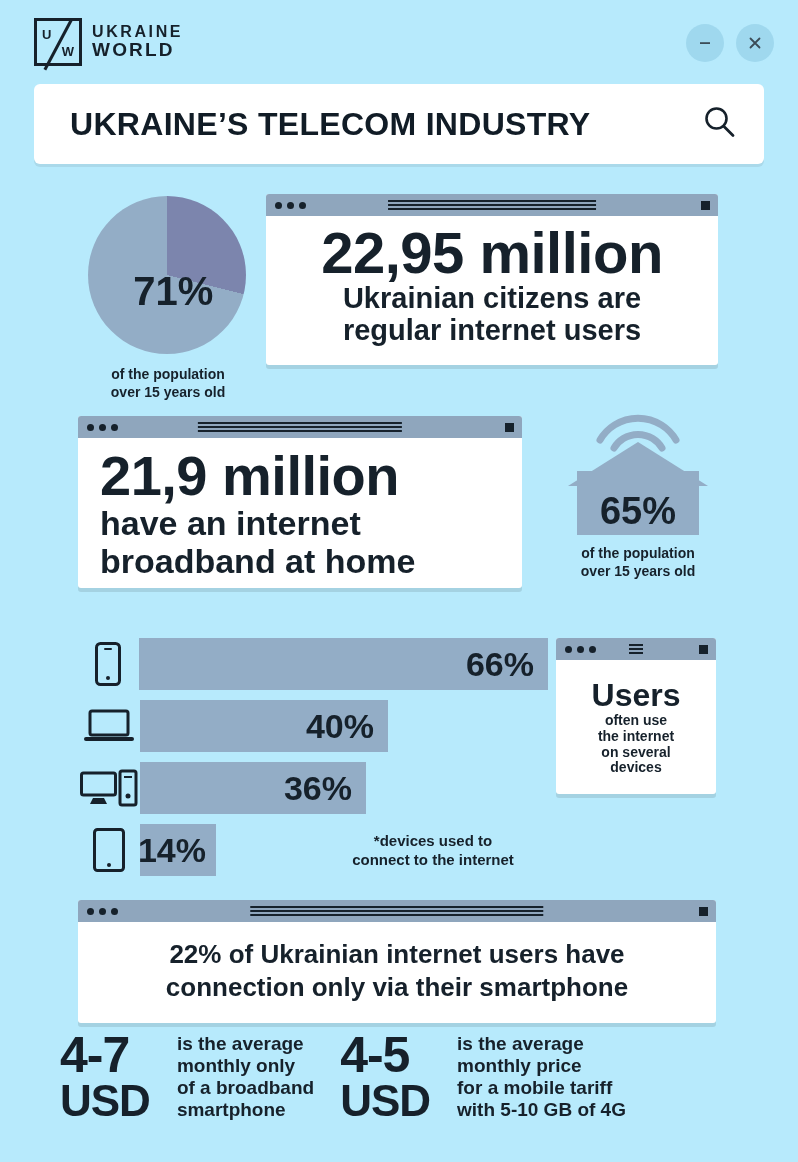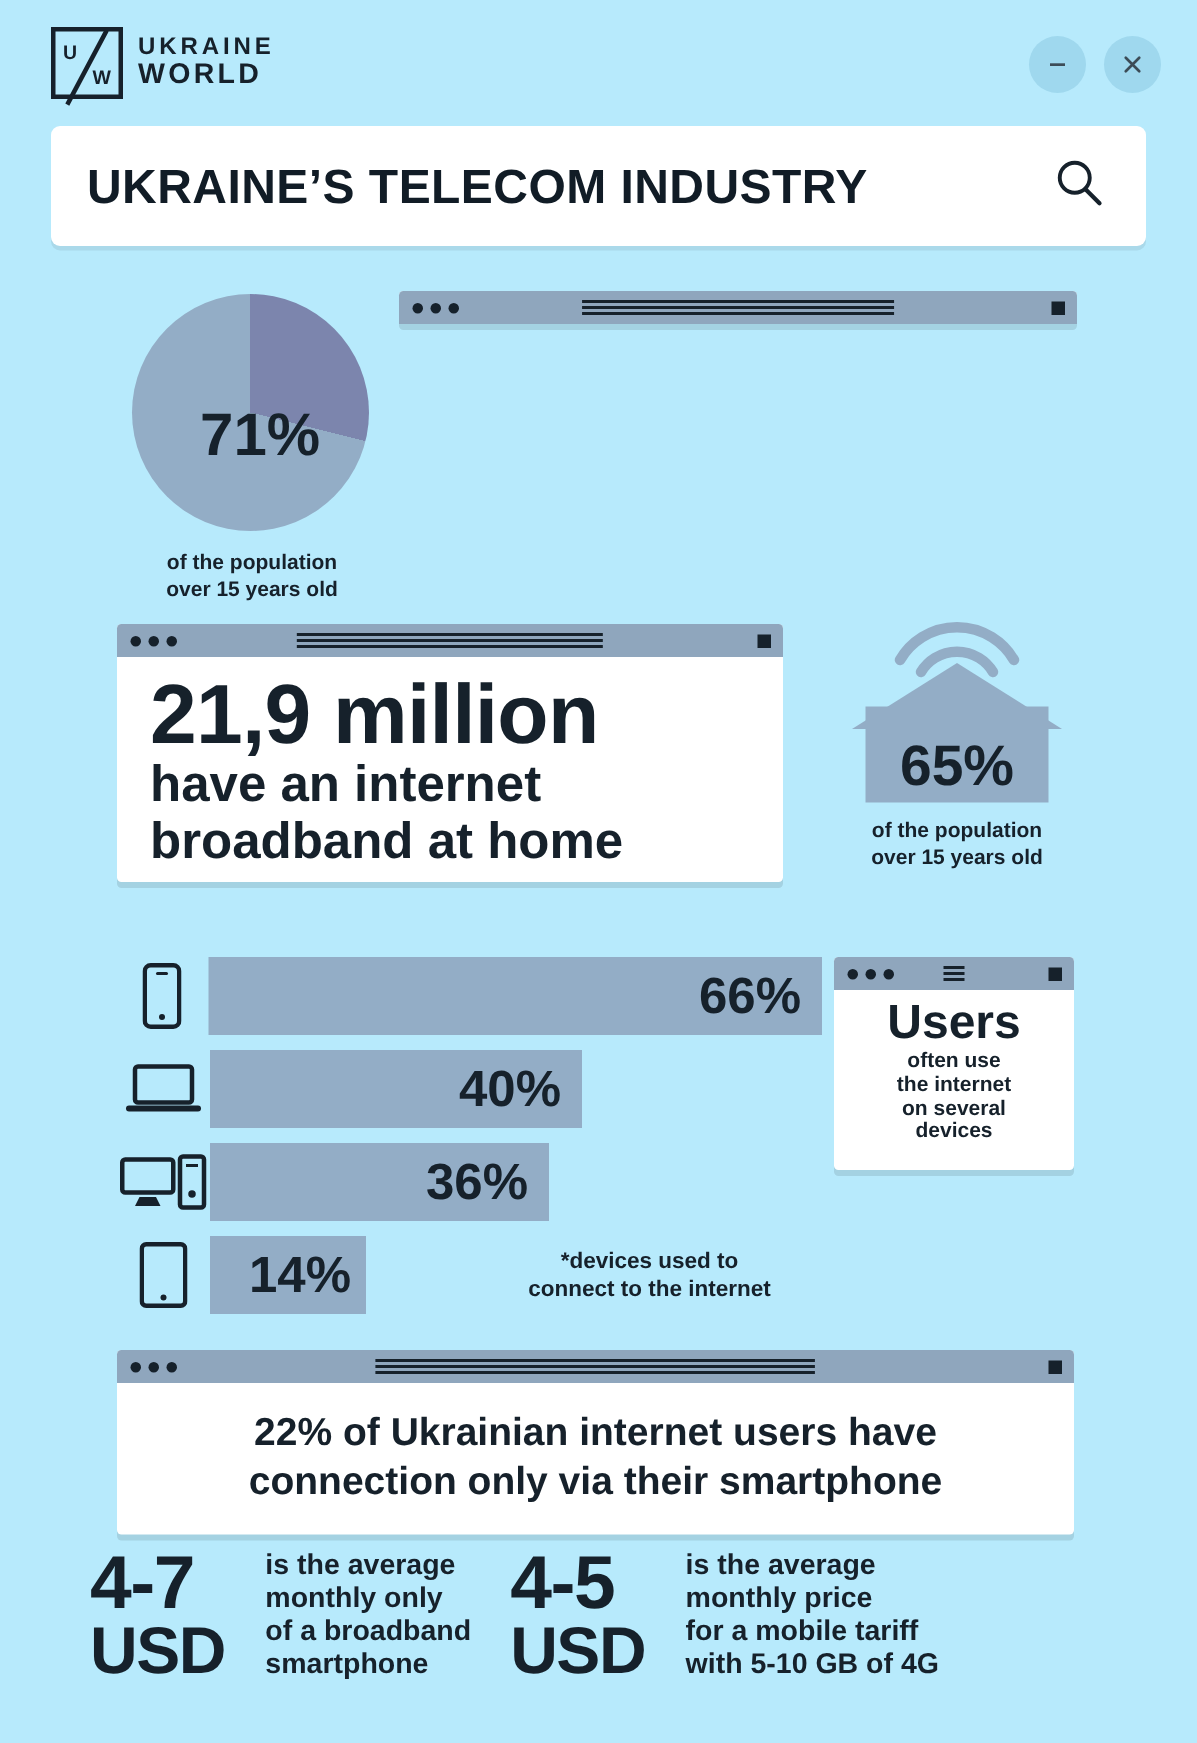--- a/index.html
+++ b/index.html
@@ -44,21 +44,21 @@
     display: flex; align-items: center; justify-content: center;
     color: #3c4c57;
   }
   .win-btn svg { display: block; }
 
   
   .titlebar {
     position: absolute; left: 34px; top: 84px; width: 730px; height: 80px;
     background: #fff; border-radius: 6px;
     display: flex; align-items: center; justify-content: space-between;
-    padding: 0 26px 0 24px;
+    padding: 0 26px 0 36px;
     box-shadow: 0 3px 0 rgba(0,0,0,0.07);
   }
   .titlebar h1 {
     font-size: 32px; font-weight: bold; letter-spacing: 0.3px; color: #111c26;
   }
 
   
   .win {
     position: absolute; background: #fff; border-radius: 3px;
     box-shadow: 0 4px 0 rgba(0,0,0,0.10);
@@ -206,20 +206,25 @@
     <div class="win-bar">
       <span class="dot"></span>
       <span class="dot"></span>
       <span class="dot"></span>
       <span class="bar-lines">
           <i></i>
           <i></i>
           <i></i>
         </span>
       <span class="bar-sq"></span>
+    </div>
+    <div class="win-body" style="padding:8px 16px 18px; text-align:center;">
+      <div class="stat-huge">22,95 million</div>
+      <div class="stat-sub">Ukrainian citizens are</div>
+      <div class="stat-sub">regular internet users</div>
     </div>
   </div>
 
   <div class="win" style="left:78px; top:416px; width:444px;">
     <div class="win-bar">
       <span class="dot"></span>
       <span class="dot"></span>
       <span class="dot"></span>
       <span class="bar-lines">
           <i></i>
@@ -288,42 +293,42 @@
       <span class="bar-fill" style="width:226px;">36%</span>
     </div>
 
     <div class="bar-row">
       <span class="bar-icon">
         <svg width="32" height="44" viewBox="0 0 32 44">
           <rect x="1.5" y="1.5" width="29" height="41" rx="3" fill="none" stroke="#16212b" stroke-width="3"></rect>
           <circle cx="16" cy="37" r="2" fill="#16212b"></circle>
         </svg>
       </span>
-      <span class="bar-fill" style="width:104px; padding-right:10px;">14%</span>
+      <span class="bar-fill" style="width:76px; padding-right:10px;">14%</span>
     </div>
 
     <div class="bars-note">
       <span style="display:block">*devices used to</span>
       <span style="display:block">connect to the internet</span>
     </div>
   </div>
 
   <div class="win users-win">
     <div class="win-bar">
       <span class="dot"></span>
       <span class="dot"></span>
       <span class="dot"></span>
       <span class="hamburger">
           <i></i>
           <i></i>
           <i></i>
         </span>
       <span class="bar-sq"></span>
     </div>
-    <div class="win-body" style="padding:5px 10px 18px; text-align:center;">
+    <div class="win-body" style="padding:19px 10px 18px; text-align:center;">
       <div class="users-title">Users</div>
       <div class="users-text">often use</div>
       <div class="users-text">the internet</div>
       <div class="users-text">on several</div>
       <div class="users-text big">devices</div>
     </div>
   </div>
 
   <div class="win smartphone-win">
     <div class="win-bar">

